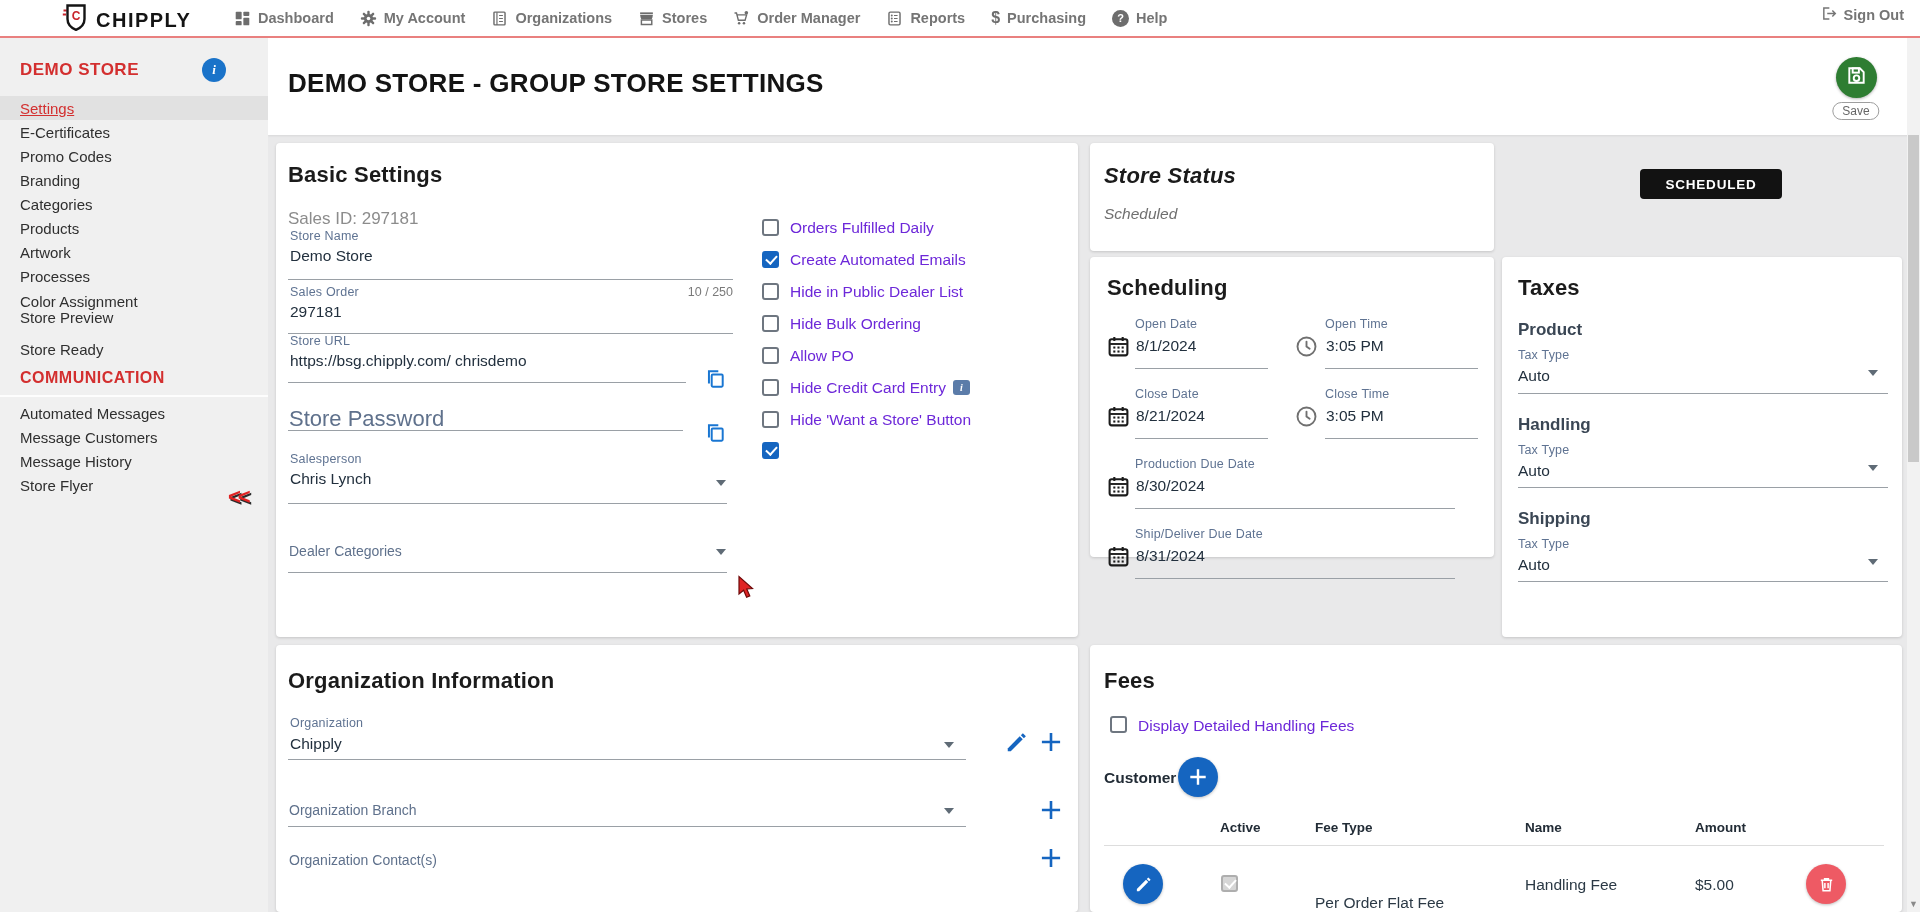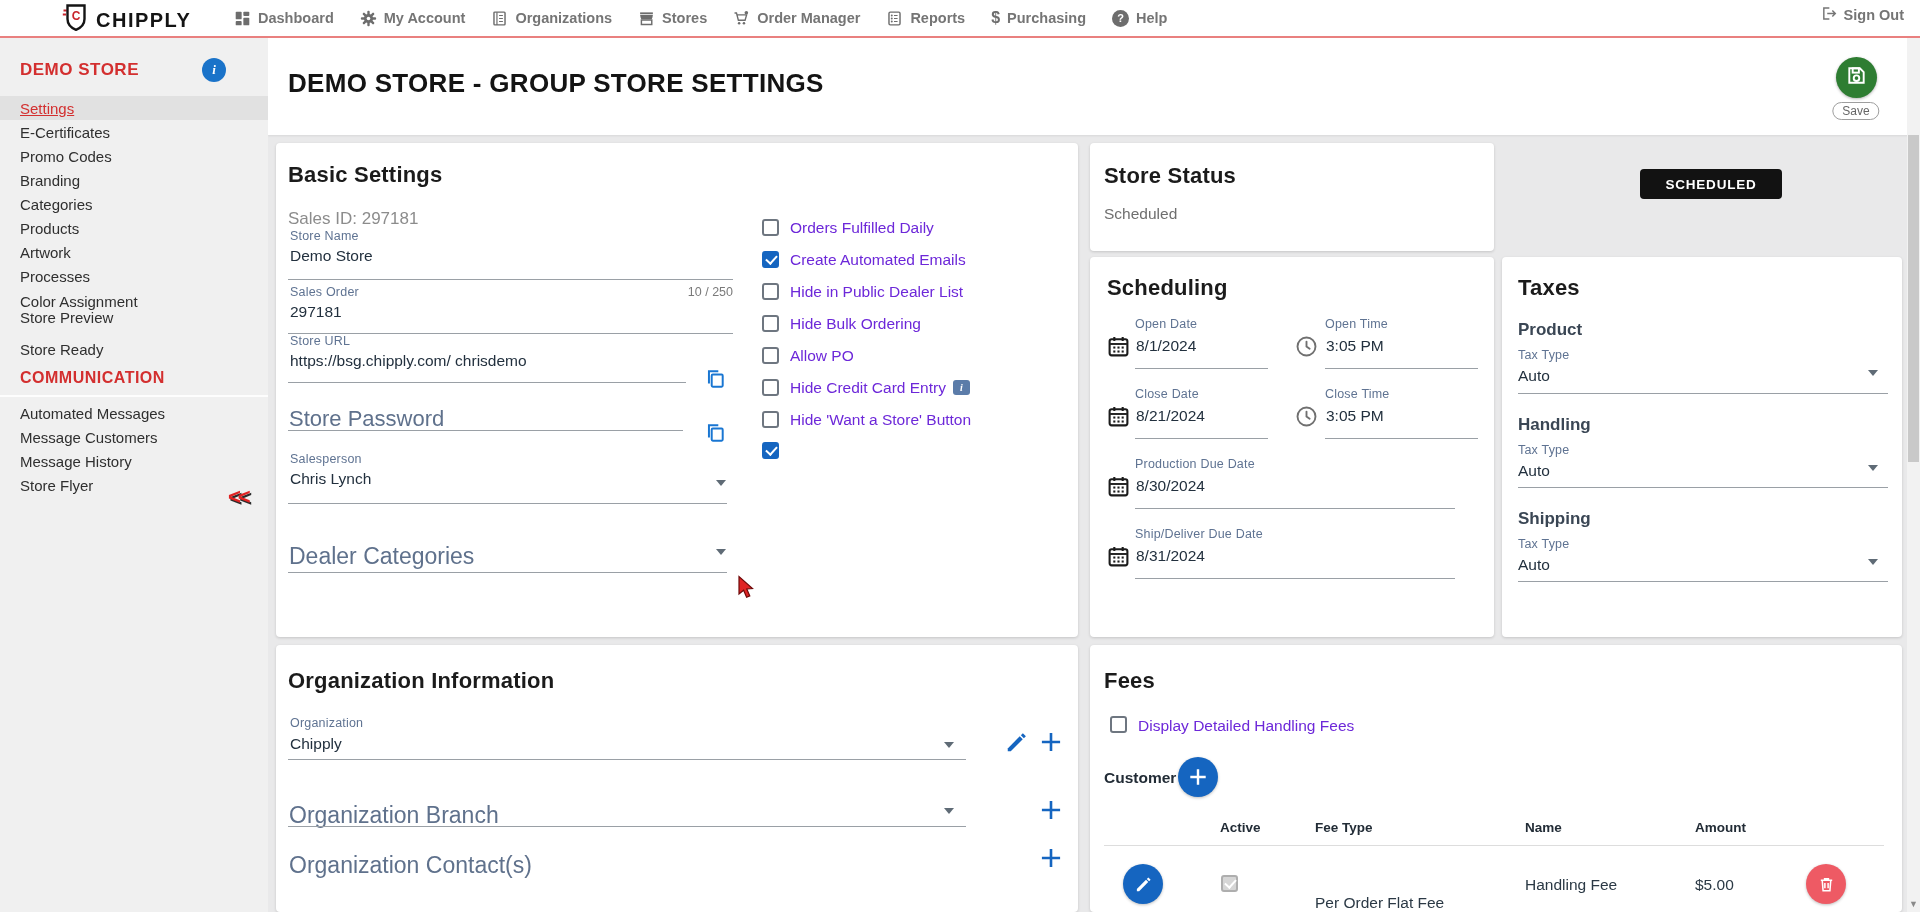--- a/index.html
+++ b/index.html
@@ -40,21 +40,21 @@
             box-shadow:0 1px 3px rgba(0,0,0,.3);}
   .save-tip{position:absolute;left:1856px;top:102px;transform:translateX(-50%);background:#fff;border:1px solid #9e9e9e;
             border-radius:9px;padding:1px 9px;font-size:12px;color:#666;z-index:20;}
   
   .card{position:absolute;background:#fff;border-radius:4px;box-shadow:0 1px 3px rgba(0,0,0,.16);}
   .cardtitle{position:absolute;font-size:22px;font-weight:bold;color:#1b1b1b;letter-spacing:.2px;}
   .subhead{position:absolute;font-size:17px;font-weight:bold;color:#3a4654;}
   .flabel{position:absolute;font-size:12.5px;color:#5f7392;letter-spacing:.2px;}
   .fval{position:absolute;font-size:15.5px;color:#22303e;cursor:text;white-space:nowrap;}
   .fline{position:absolute;border-bottom:1px solid #9aa0a6;height:0;}
-  .fph{position:absolute;font-size:23px;color:#5f718c;cursor:text;}
+  .fph{position:absolute;font-size:14px;color:#5f718c;cursor:text;}
   .fph-lg{font-size:22px;}
   .counter{position:absolute;font-size:12.5px;color:#7a7a7a;text-align:right;}
   .caret{position:absolute;width:0;height:0;border-left:5.5px solid transparent;
          border-right:5.5px solid transparent;border-top:6.5px solid #5f6b76;cursor:pointer;}
   .cb{position:absolute;width:17px;height:17px;border:2px solid #6e7680;border-radius:3px;background:#fff;
       box-sizing:border-box;cursor:pointer;}
   .cb.on{background:#1565c0;border-color:#1565c0;}
   .cb.on::after{content:"";position:absolute;left:3.5px;top:0px;width:5px;height:9px;
                 border:solid #fff;border-width:0 2.4px 2.4px 0;transform:rotate(42deg);}
   .cb.gray{background:#d6d6d6;border-color:#aeaeae;}
@@ -329,27 +329,27 @@
   </div>
 
   <div class="cb" style="left:486px;top:268px;"></div>
   <div class="cbrow" style="left:514px;top:267px;">
       <span class="cblabel">Hide 'Want a Store' Button</span>
     </div>
 
   <div class="cb on" style="left:486px;top:299px;"></div>
 </div>
 
-<div class="card" style="left:1090px;top:143px;width:404px;height:108px;">
+<div class="card" style="left:1090px;top:143px;width:404px;height:108px;font-style:italic;">
   <div class="cardtitle" style="left:14px;top:20px;">Store Status</div>
   <div class="abs" style="left:14px;top:62px;font-size:15.5px;color:#6f6f6f;">Scheduled</div>
 </div>
 <div class="badge">SCHEDULED</div>
 
-<div class="card" style="left:1090px;top:257px;width:404px;height:380px;">
+<div class="card" style="left:1090px;top:257px;width:404px;height:300px;">
   <div class="cardtitle" style="left:17px;top:18px;">Scheduling</div>
 
   <div class="abs" style="left:17px;top:78px;">
     <svg viewBox="0 0 22 22" width="23" height="23" fill="none" stroke="#1b1b1b">
         <rect x="2.5" y="4" width="17" height="15.5" rx="2" stroke-width="2"></rect>
         <path d="M7 1.8v4M15 1.8v4" stroke-width="2"></path>
         <path d="M3 8.6h16" stroke-width="1.8"></path>
         <g fill="#1b1b1b" stroke="none">
           <rect x="6" y="11" width="2" height="2"></rect>
           <rect x="10" y="11" width="2" height="2"></rect>

